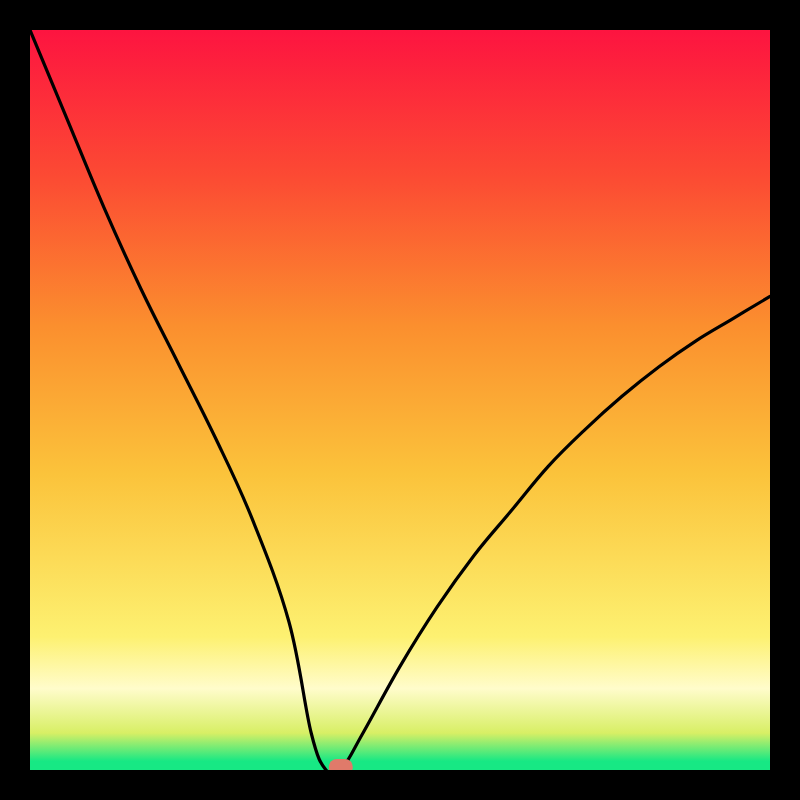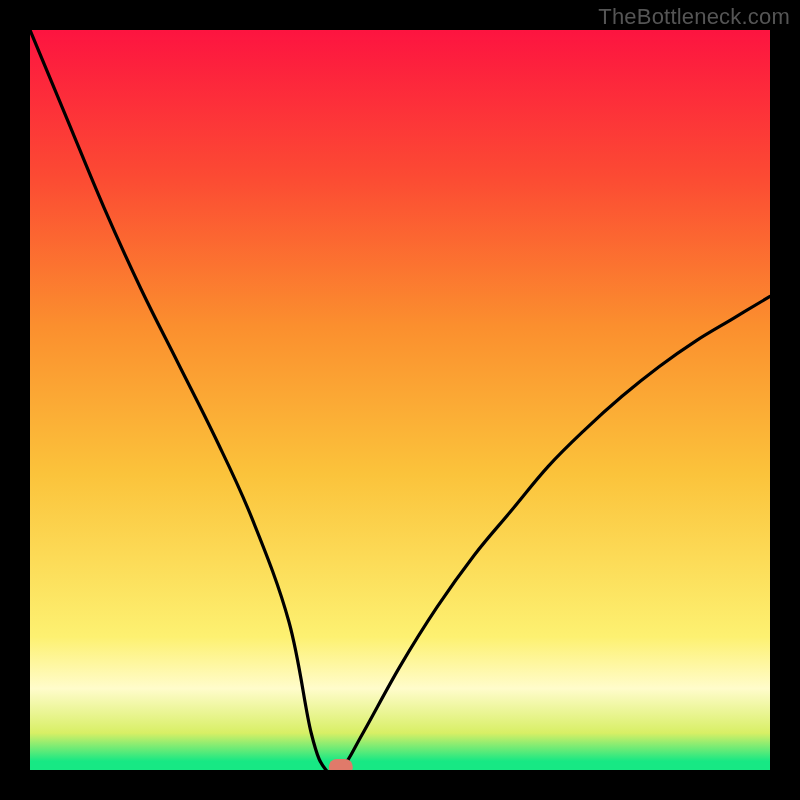--- a/index.html
+++ b/index.html
@@ -33,21 +33,20 @@
     top: 30px;
     width: 740px;
     height: 740px;
     display: block;
   }
 </style>
 </head>
 <body>
 
 <div class="frame">
-  <div class="watermark">TheBottleneck.com</div>
 
   <svg class="plot" viewBox="0 0 740 740" preserveAspectRatio="none">
     <defs>
 
       <linearGradient id="bg-grad" x1="0" y1="1" x2="0" y2="0">
         <stop offset="0.00" stop-color="#17e884"></stop>
         <stop offset="0.012" stop-color="#17e884"></stop>
         <stop offset="0.05" stop-color="#d8ef65"></stop>
         <stop offset="0.11" stop-color="#fffccb"></stop>
         <stop offset="0.18" stop-color="#fdf171"></stop>

